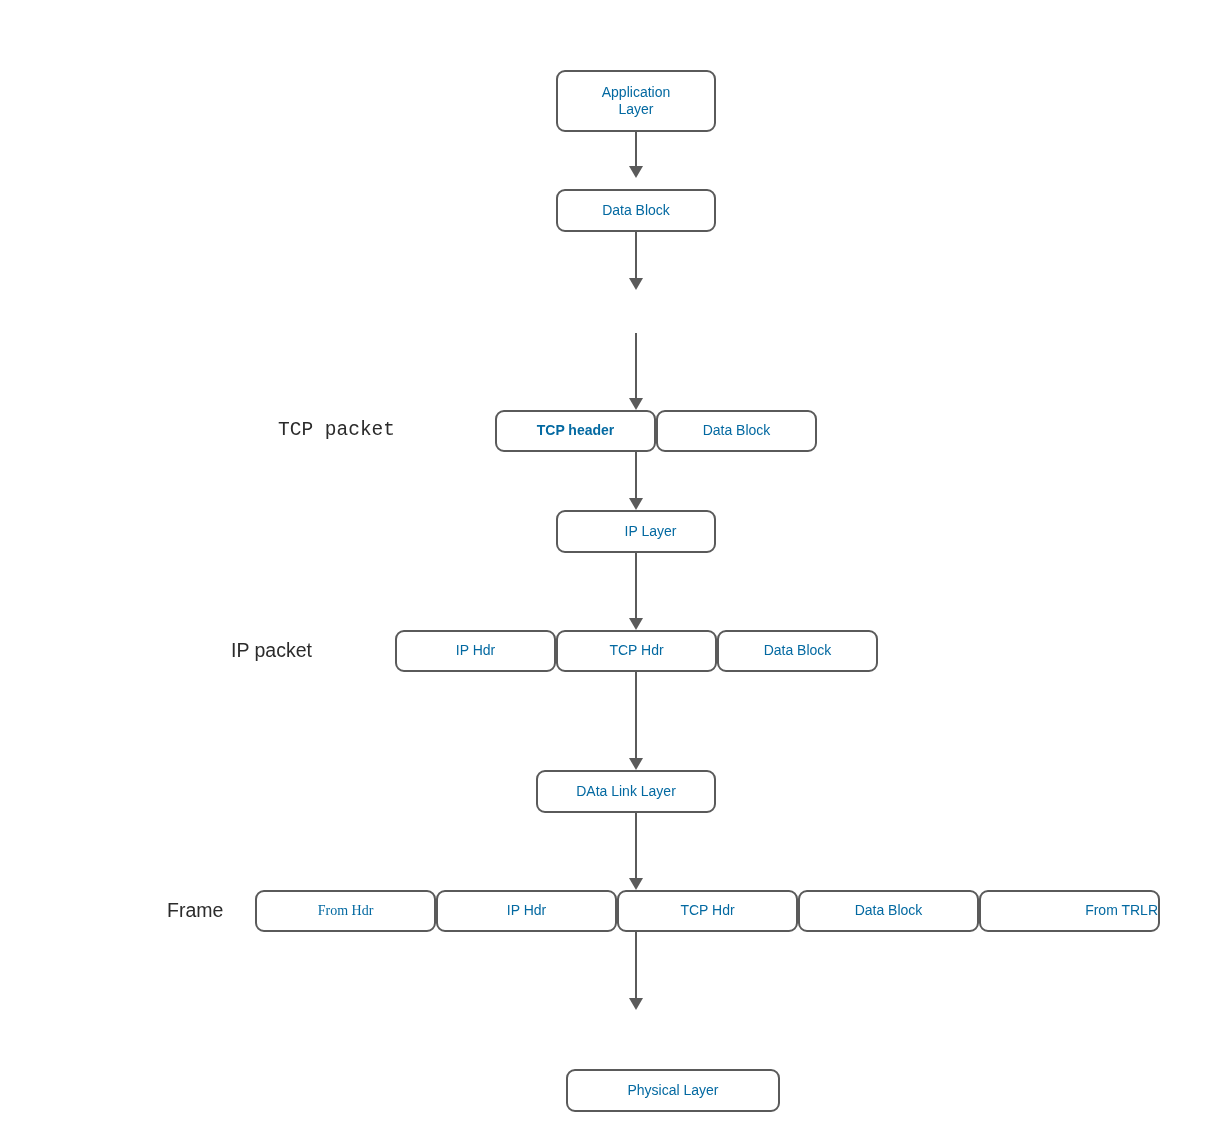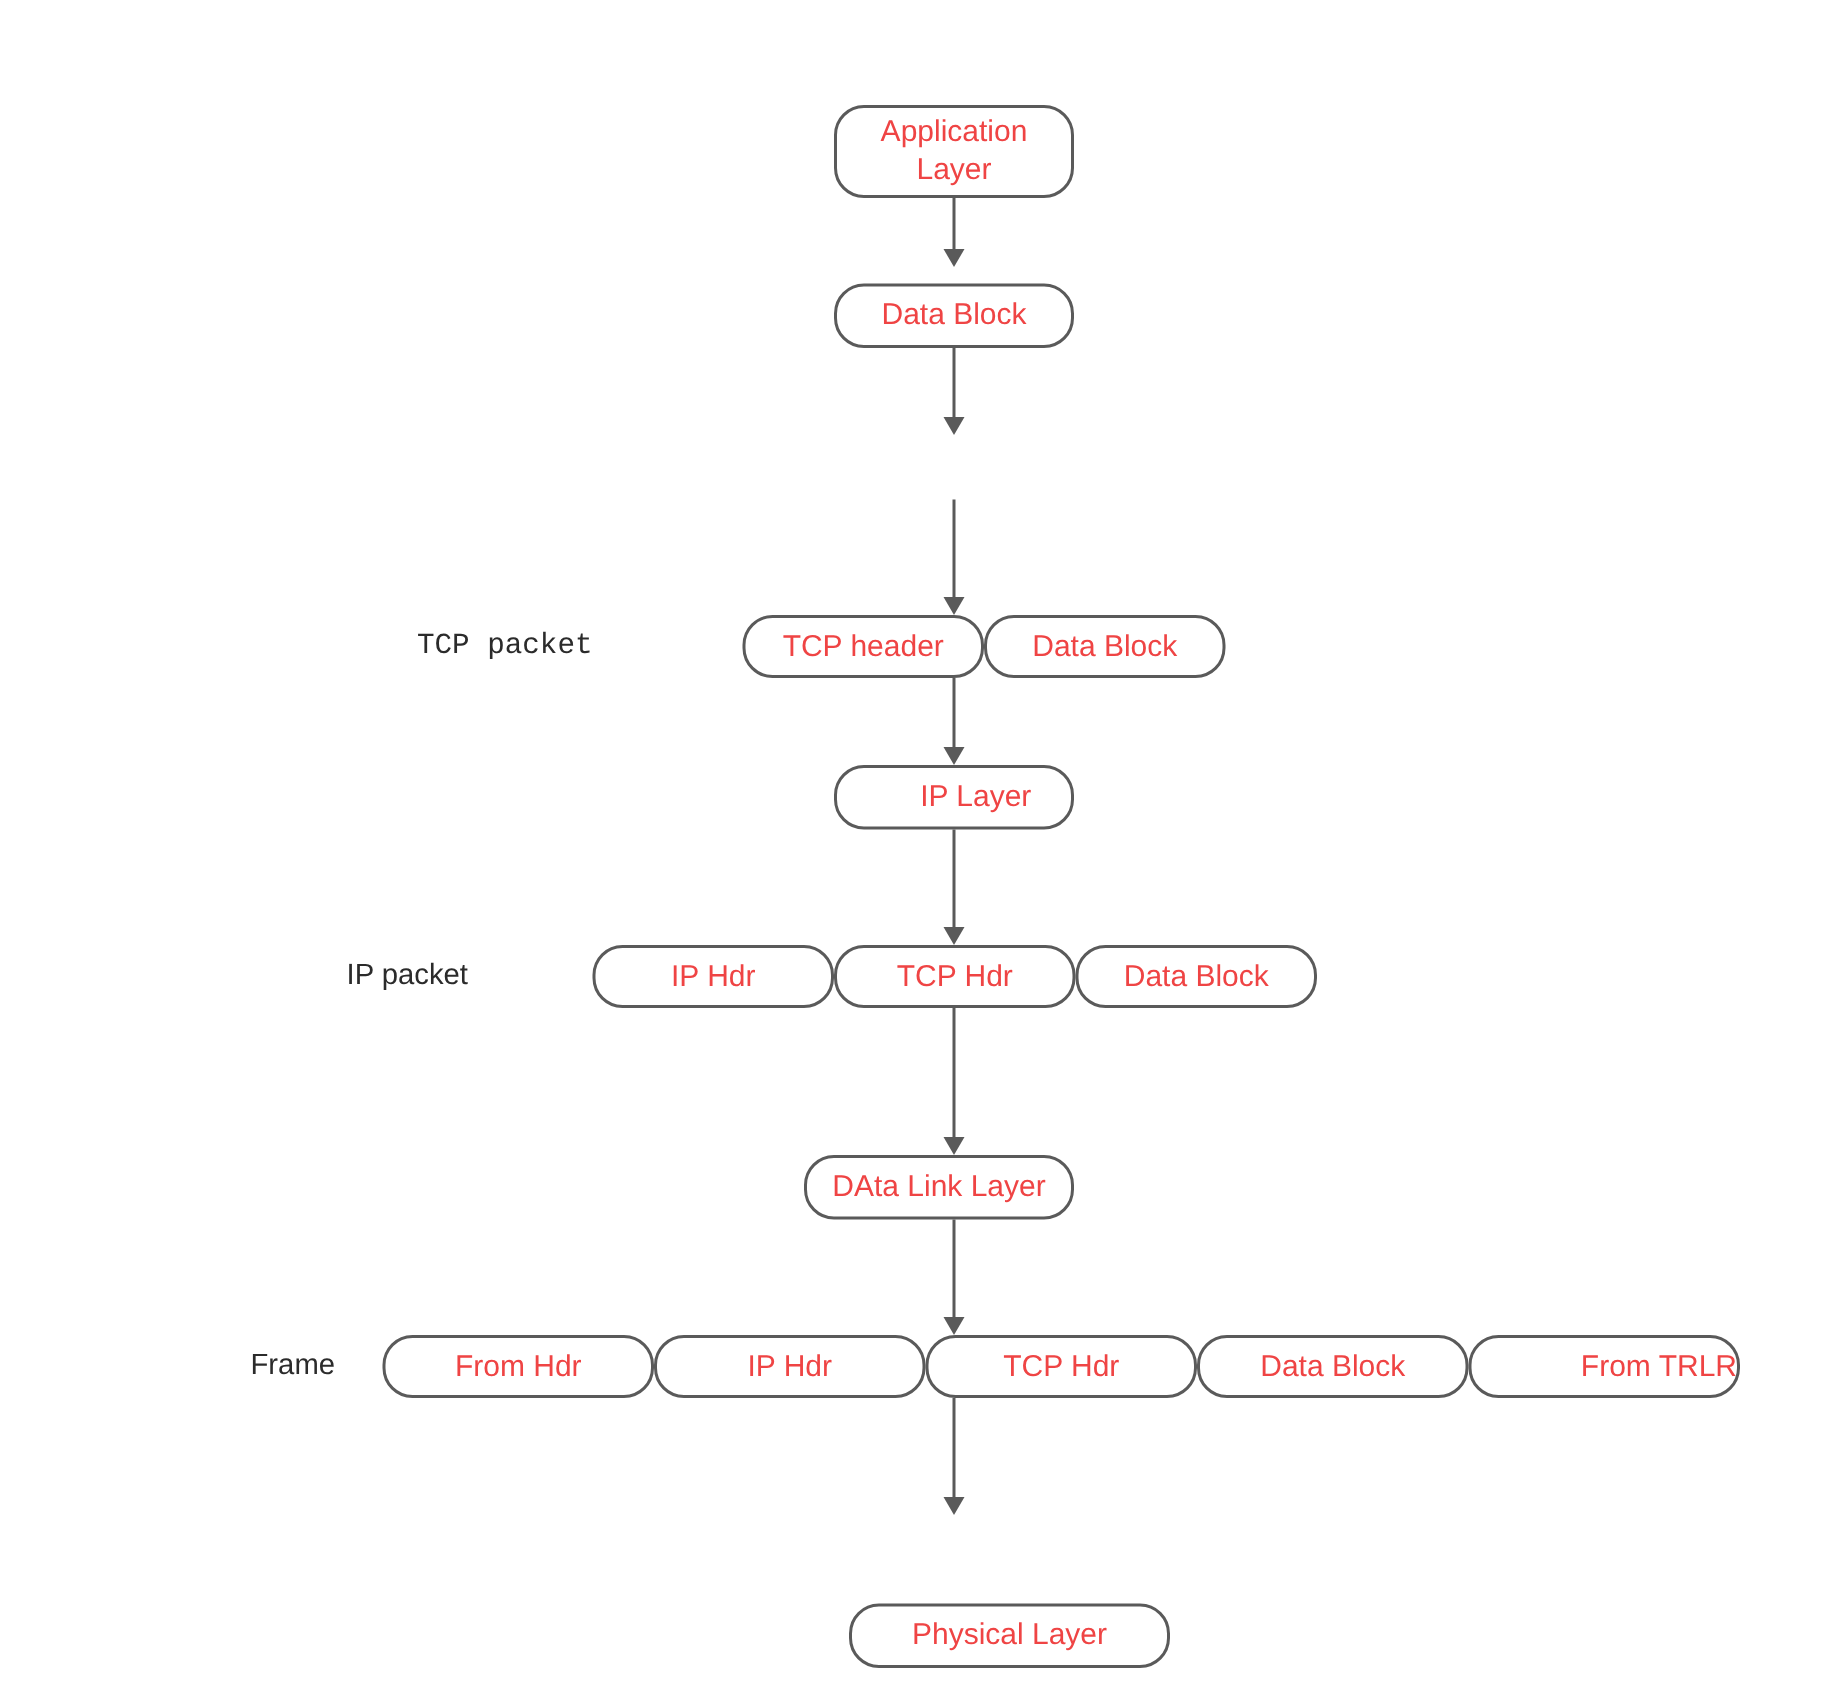--- a/index.html
+++ b/index.html
@@ -21,24 +21,24 @@
     top: 0;
     width: 1232px;
     height: 1122px;
   }
 
   
   .node {
     position: absolute;
     box-sizing: border-box;
     border: 2px solid #5a5a5a;
-    border-radius: 20px;
+    border-radius: 9px;
     background: #ffffff;
-    color: #ef4444;
-    font-size: 20px;
+    color: #0369a1;
+    font-size: 14px;
     line-height: 1.25;
     display: flex;
     align-items: center;
     justify-content: center;
     text-align: center;
     white-space: pre-line;
   }
 
   
   .packet-row {
@@ -117,21 +117,21 @@
   <div class="connector" style="left:629px; top:333px; height:77px;">
     <div class="shaft" style="height:65px;"></div>
     <div class="head"></div>
   </div>
 
   <div class="row-label" style="left:278px; top:410px;font-family:Liberation Mono, monospace;">
     <span>TCP packet</span>
   </div>
 
   <div class="packet-row" style="left:495px; top:410px; height:42px;">
-    <div class="node" style="width:161px;">
+    <div class="node" style="width:161px;font-weight:bold;">
       <span>TCP header</span>
     </div>
     <div class="node" style="width:161px;">
       <span>Data Block</span>
     </div>
   </div>
 
   <div class="connector" style="left:629px; top:452px; height:58px;">
     <div class="shaft" style="height:46px;"></div>
     <div class="head"></div>
@@ -174,21 +174,21 @@
   <div class="connector" style="left:629px; top:813px; height:77px;">
     <div class="shaft" style="height:65px;"></div>
     <div class="head"></div>
   </div>
 
   <div class="row-label" style="left:167px; top:890px;">
     <span>Frame</span>
   </div>
 
   <div class="packet-row" style="left:255px; top:890px; height:42px;">
-    <div class="node" style="width:181px;">
+    <div class="node" style="width:181px;font-family:Liberation Serif, serif;">
       <span>From Hdr</span>
     </div>
     <div class="node" style="width:181px;">
       <span>IP Hdr</span>
     </div>
     <div class="node" style="width:181px;">
       <span>TCP Hdr</span>
     </div>
     <div class="node" style="width:181px;">
       <span>Data Block</span>

